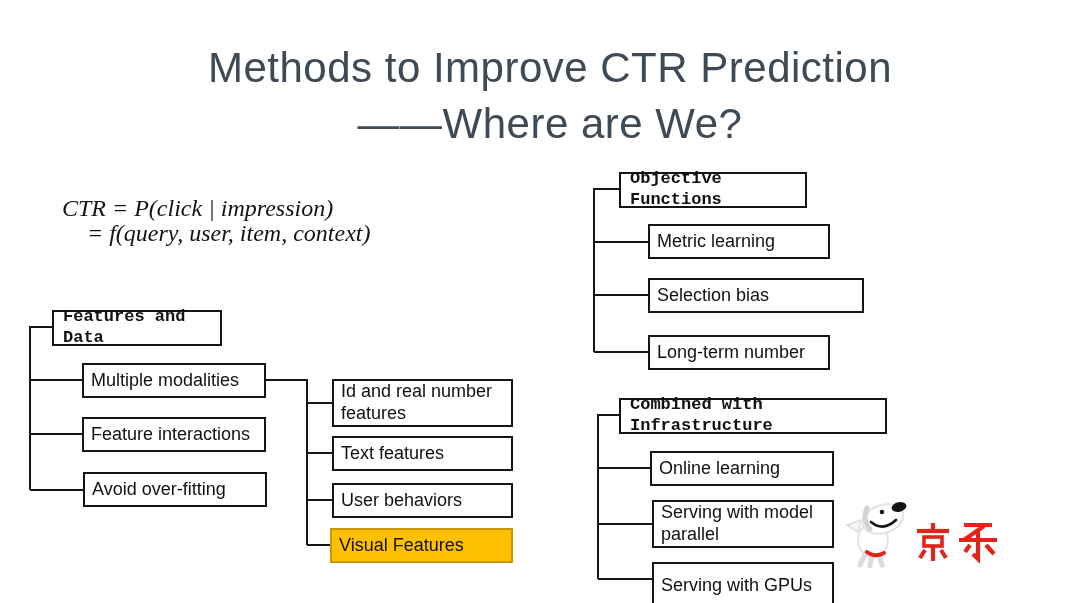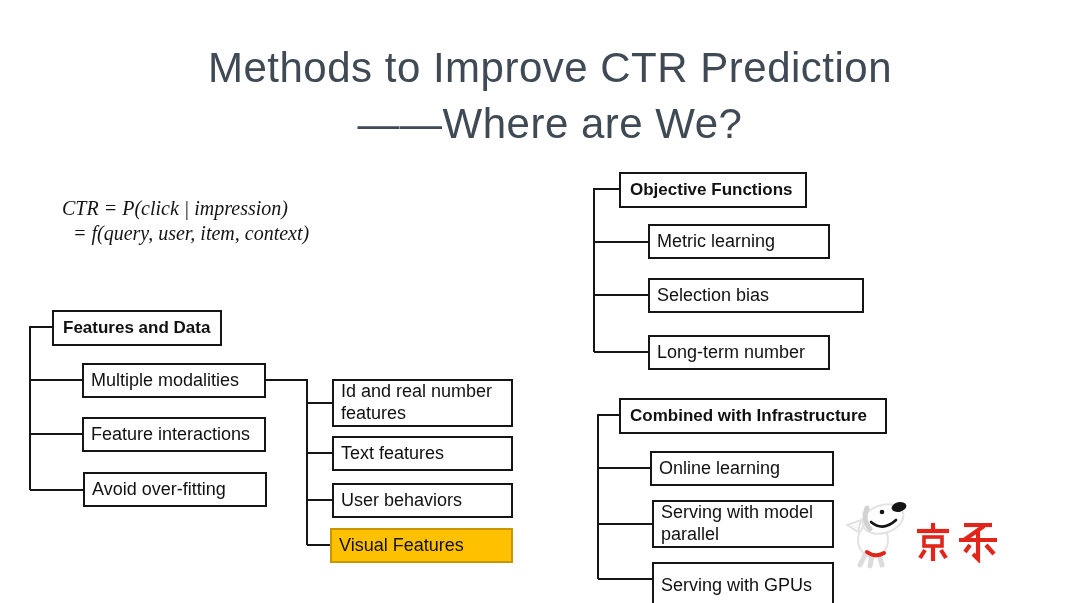--- a/index.html
+++ b/index.html
@@ -15,35 +15,35 @@
     text-align:center;
     color:#3F4A55;
     font-size:42px;line-height:56px;
     letter-spacing:0.5px;
     padding-left:10px;
   }
   .formula{
     position:absolute;left:62px;top:196px;
     font-family:"Liberation Serif",serif;
     font-style:italic;
-    font-size:20px;line-height:25px;
+    font-size:24px;line-height:25px;
     color:#141414;
   }
-  .formula .f2{margin-left:11px;}
+  .formula .f2{margin-left:25px;}
   .connectors{position:absolute;left:0;top:0;}
   .node{
     position:absolute;box-sizing:border-box;
     background:#ffffff;
     border:2px solid #151515;
     color:#111111;
     font-size:18px;line-height:1.22;
     display:flex;align-items:center;
     padding:0 7px;
   }
-  .node.root{font-weight:bold;font-size:17px;padding:16px 9px;}
+  .node.root{font-weight:bold;font-size:17px;padding:16px 9px;font-family:Liberation Mono, monospace;}
   .node.gold{
     background:#FFC000;
     border:2px solid #C89600;
   }
   .logo{position:absolute;left:840px;top:492px;width:170px;height:80px;}
   .sr{position:absolute;width:1px;height:1px;overflow:hidden;clip:rect(0 0 0 0);white-space:nowrap;}
 </style>
 </head>
 <body>
 

